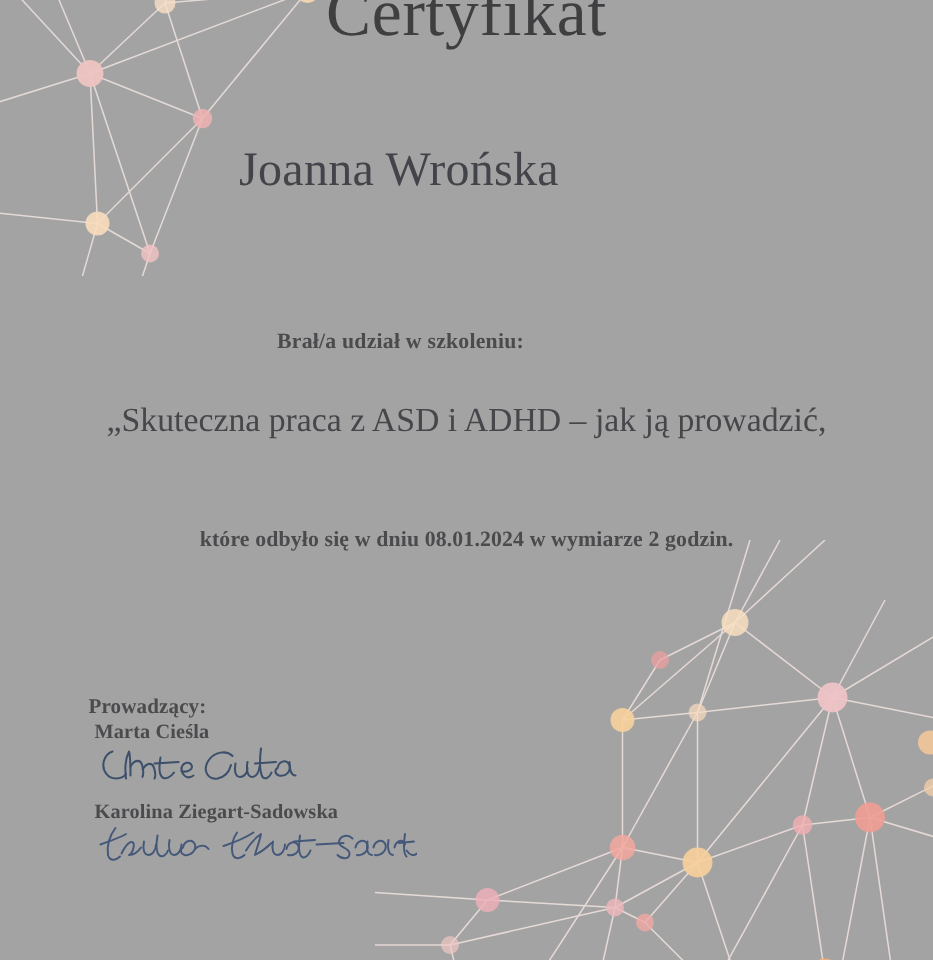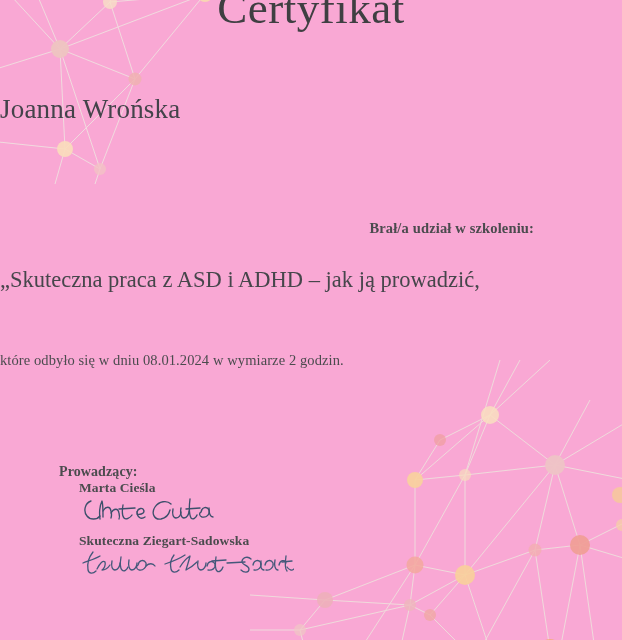--- a/index.html
+++ b/index.html
@@ -14,21 +14,21 @@
     overflow: hidden;
     font-family: "Liberation Serif", "DejaVu Serif", serif;
     color: #4a4a4a;
   }
 
   #certificate {
     position: absolute;
     inset: 0;
     width: 622px;
     height: 640px;
-    background: #f9a8d4;
+    background: #a3a3a3;
   }
 
   
   .network {
     position: absolute;
     pointer-events: none;
   }
   #network-top-left {
     left: -40px;
     top: -46px;
@@ -62,79 +62,82 @@
     letter-spacing: 0.5px;
     color: #3f3f42;
     line-height: 1.0;
   }
 
   #recipient-name {
     position: absolute;
     top: 94px;
     left: 0;
     width: 532px;
-    font-size: 27px;
+    text-align: center;
+    font-size: 32px;
     font-weight: 400;
     letter-spacing: 0.2px;
     color: #43434a;
   }
 
   #participation-label {
     position: absolute;
     top: 220px;
     left: 0;
     width: 534px;
-    text-align: right;
+    text-align: center;
     font-size: 14.5px;
     font-weight: 700;
     letter-spacing: 0.15px;
     color: #4b4b4e;
   }
 
   #training-title {
     position: absolute;
     top: 262px;
     left: 0;
     width: 622px;
+    text-align: center;
     font-size: 22.5px;
     font-weight: 400;
     line-height: 35px;
     color: #46464b;
   }
   #training-title .line {
     display: block;
     white-space: nowrap;
   }
 
   #training-date {
     position: absolute;
     top: 352px;
     left: 0;
     width: 622px;
+    text-align: center;
     font-size: 14.5px;
-    font-weight: 400;
+    font-weight: 700;
     letter-spacing: 0.1px;
     color: #4b4b4e;
   }
 
   
   #signature-block {
     position: absolute;
     left: 59px;
     top: 464px;
     width: 330px;
   }
   #instructors-label {
     font-size: 14px;
     font-weight: 700;
     color: #4b4b4e;
     letter-spacing: 0.1px;
   }
   .signatory {
-    margin-left: 20px;
+    margin-left: 4px;
     margin-bottom: 8px;
   }
   .signatory-name {
     font-size: 13.5px;
     font-weight: 700;
     color: #4b4b4e;
     letter-spacing: 0.1px;
     line-height: 1.2;
   }
   .signature-mark {
@@ -287,21 +290,21 @@
               <path d="M111 4 C110 12 110 19 112 23 C114 25 117 23 118 20"></path>
               <path d="M107 14 L121 13"></path>
               <path d="M122 17 C123 12 128 11 130 15 C131 19 128 23 123 22 C120 21 120 18 122 17"></path>
               <path d="M130 13 C130 18 131 22 134 22"></path>
             </g>
           </svg>
         </div>
       </div>
 
       <div class="signatory">
-        <div class="signatory-name">Skuteczna Ziegart-Sadowska</div>
+        <div class="signatory-name">Karolina Ziegart-Sadowska</div>
         <div class="signature-mark">
           <svg width="215" height="30" viewBox="0 0 215 30">
             <g fill="none" stroke="#44587a" stroke-width="1.3" stroke-linecap="round" stroke-linejoin="round">
               <path d="M14 4 C10 9 8 16 9 22 C10 26 14 26 17 23"></path>
               <path d="M4 15 C9 13 16 11 21 8"></path>
               <path d="M18 21 C21 15 24 12 26 14 C27 17 25 21 23 22 C26 22 29 20 31 17"></path>
               <path d="M33 13 C32 18 33 22 36 22 C39 22 41 18 41 15"></path>
               <path d="M42 9 C41 15 41 20 43 22 C45 24 48 22 49 19"></path>
               <path d="M50 12 C49 17 50 22 53 22 C56 22 58 18 58 15"></path>
               <path d="M59 17 C60 12 65 11 67 15 C68 19 64 23 60 22 C57 21 57 18 59 17"></path>

